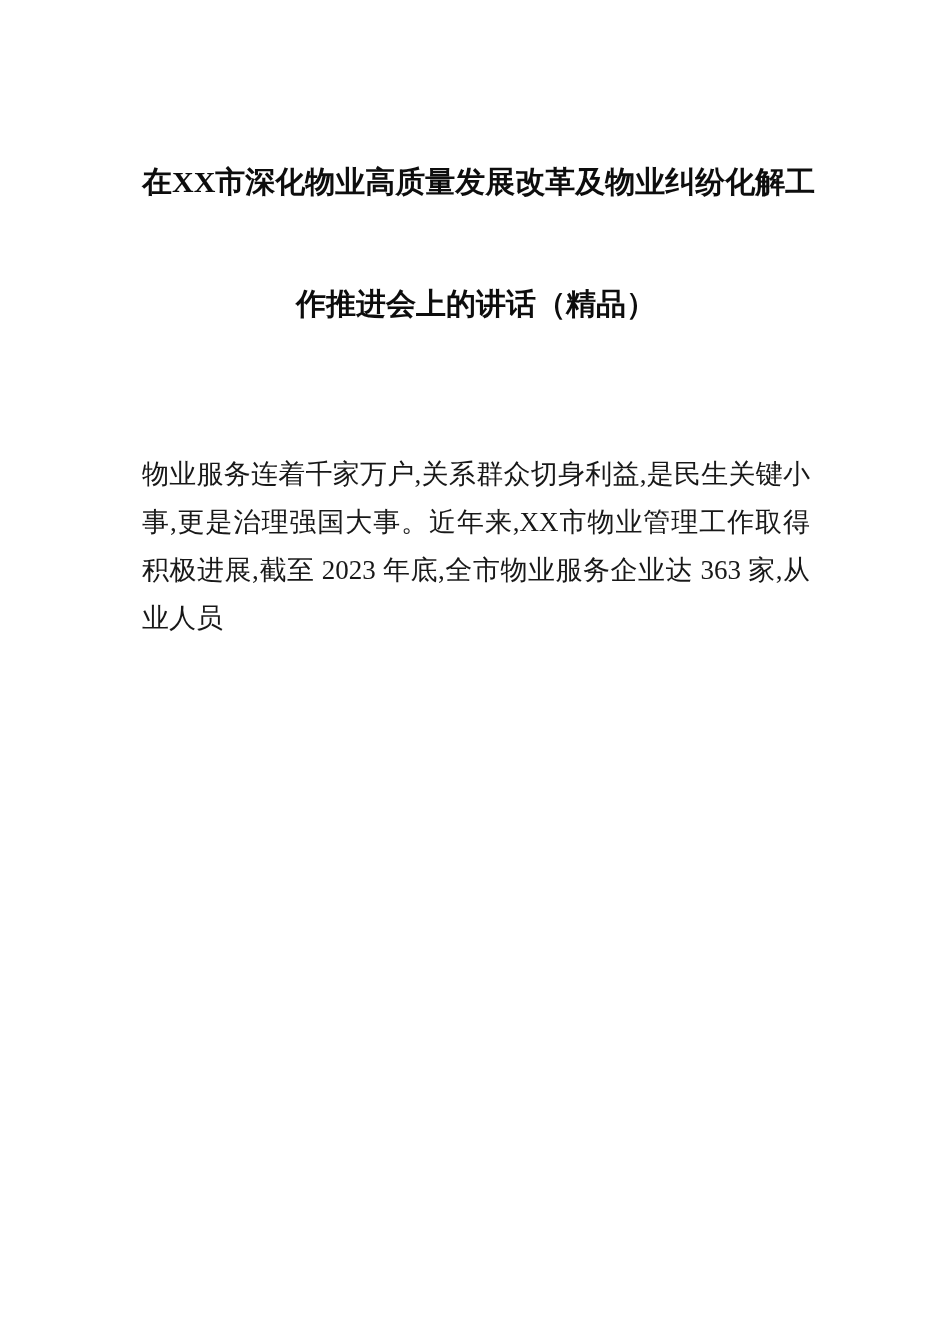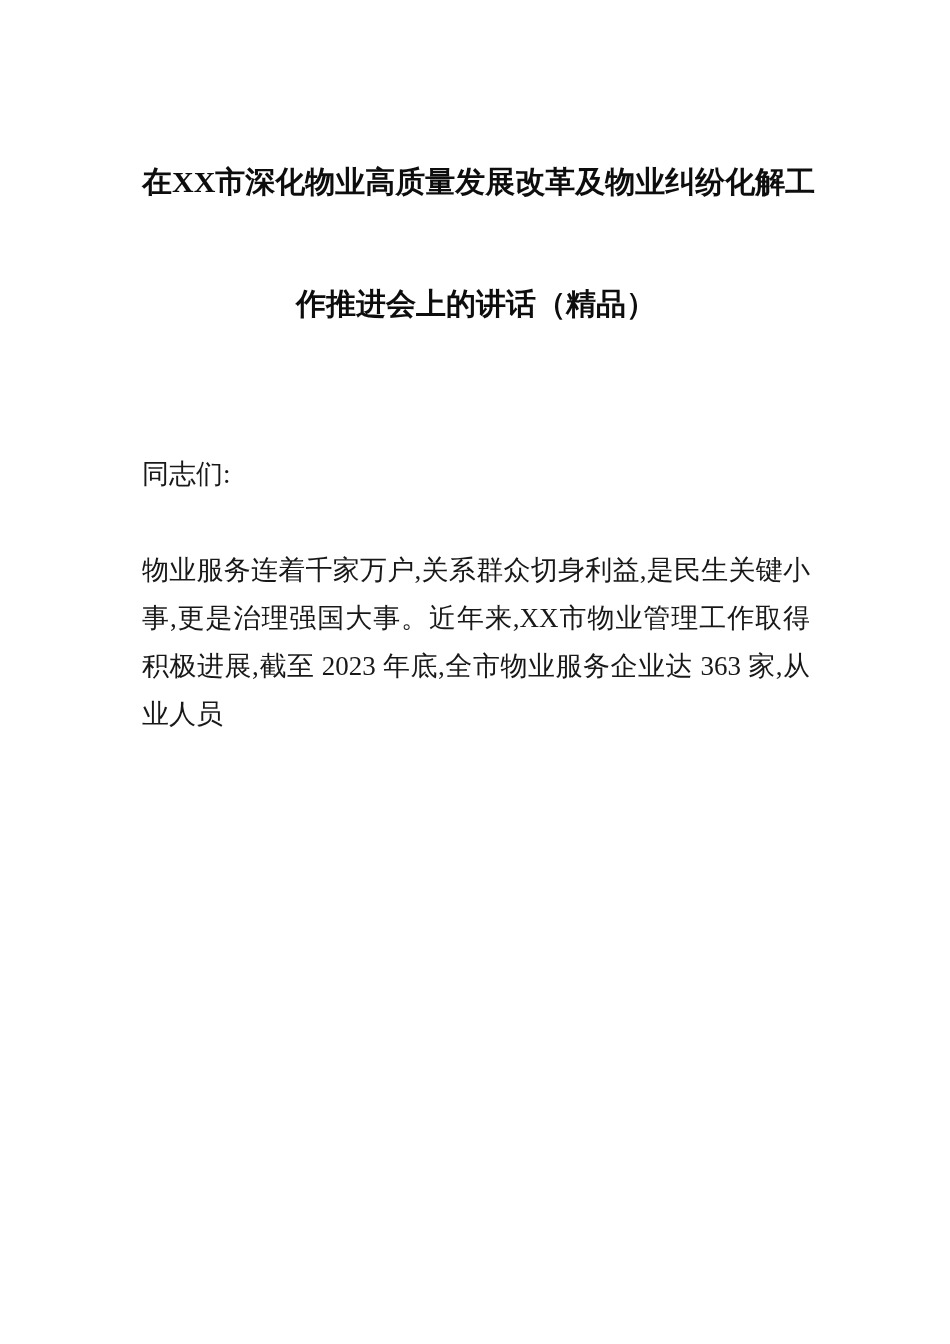--- a/index.html
+++ b/index.html
@@ -69,21 +69,20 @@
 
 <div class="page">
   <div class="content">
 
     <div class="doc-title title-line-1">在XX市深化物业高质量发展改革及物业纠纷化解工</div>
 
     <div class="doc-title title-line-2">作推进会上的讲话（精品）</div>
 
     <div class="body-block">
 
-      <p class="para salutation">同志们:</p>
 
 
 
       <p class="para">物业服务连着千家万户,关系群众切身利益,是民生关键小事,更是治理强国大事。近年来,XX市物业管理工作取得积极进展,截至 2023 年底,全市物业服务企业达 363 家,从业人员</p>
 
     </div>
   </div>
 </div>
 
 </body></html>

